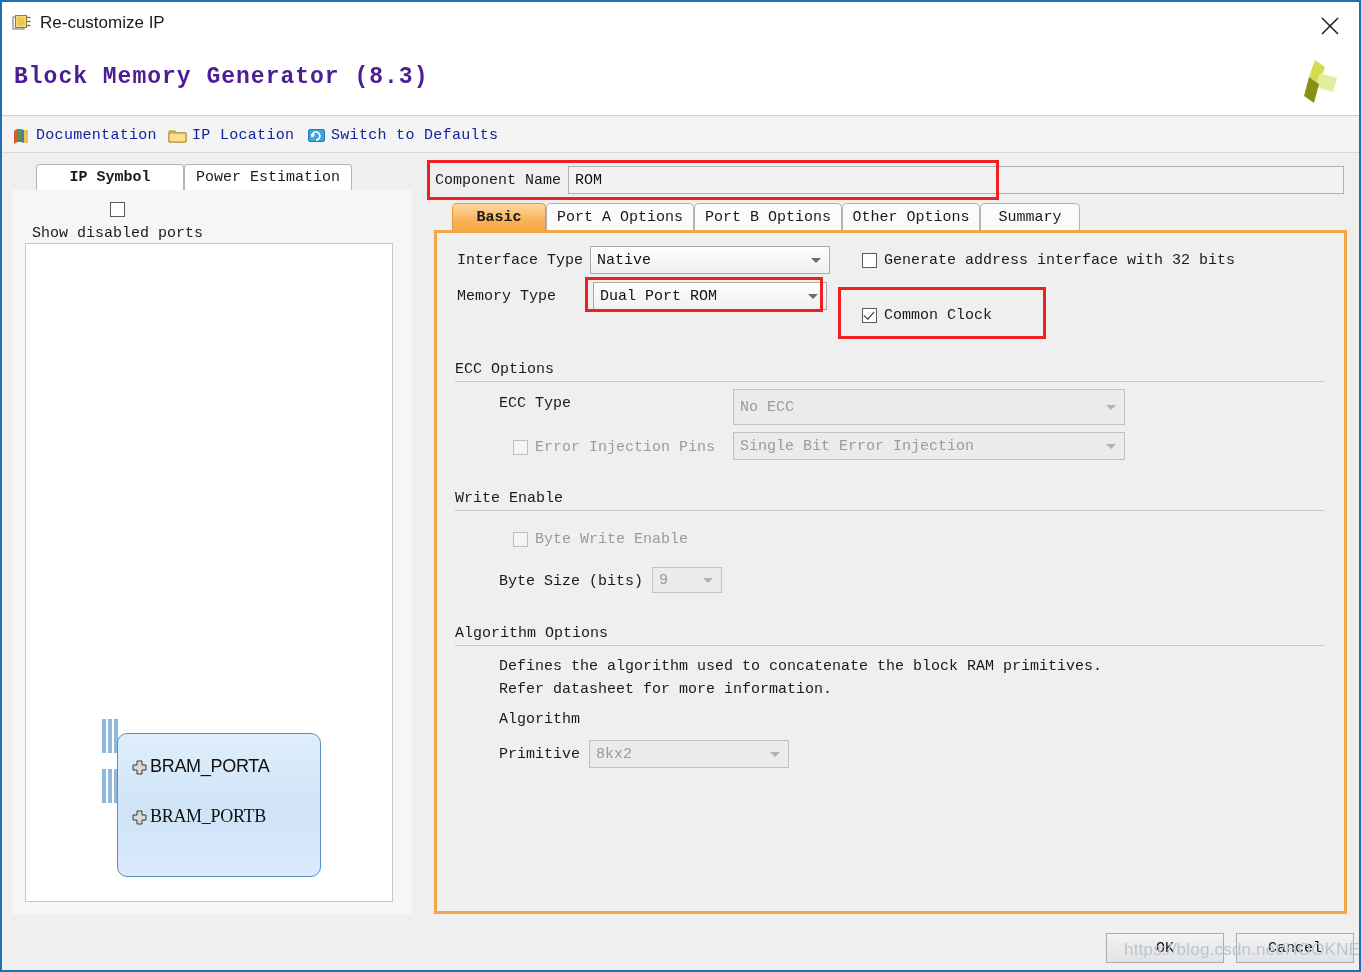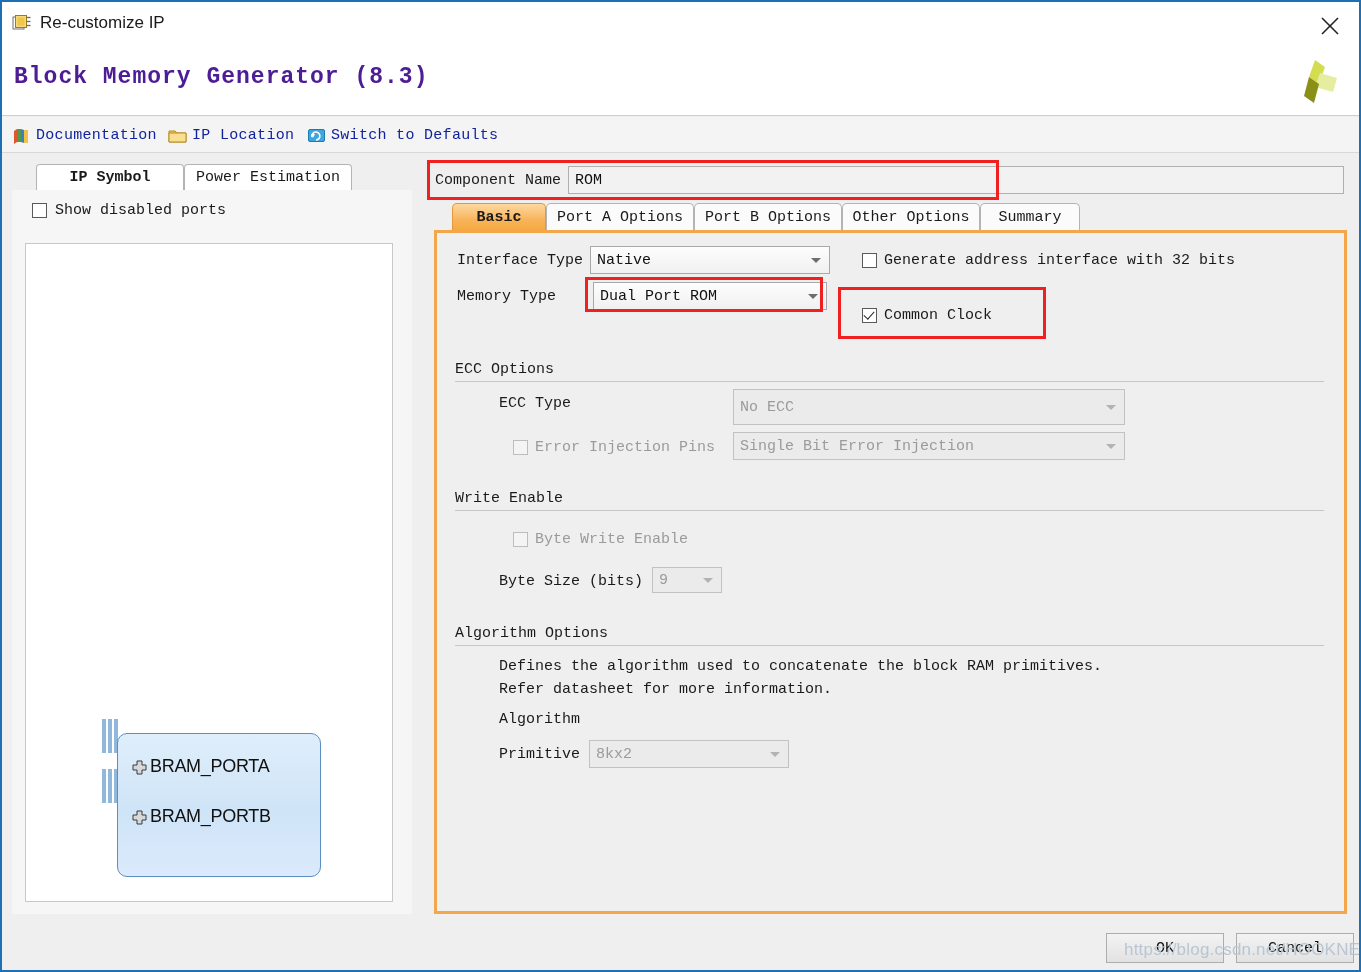--- a/index.html
+++ b/index.html
@@ -146,20 +146,21 @@
     background: #f6f6f6;
     box-sizing: border-box;
   }
   .show-ports-row {
     position: absolute;
     left: 20px; top: 12px;
     display: flex;
     align-items: center;
     gap: 8px;
     cursor: pointer;
+    flex-direction: column;
   }
   .symbol-canvas {
     position: absolute;
     left: 13px; top: 53px;
     width: 368px;
     height: 659px;
     background: #ffffff;
     border: 1px solid #c8c8c8;
     box-sizing: border-box;
   }
@@ -181,21 +182,21 @@
     display: flex;
     align-items: center;
     gap: 3px;
     font-family: "Liberation Sans", sans-serif;
     font-size: 18px;
     color: #101010;
     letter-spacing: -0.3px;
     white-space: nowrap;
   }
   .bram-row.r1 { top: 22px; }
-  .bram-row.r2 { top: 72px; }
+  .bram-row.r2 { top: 72px; font-family: Liberation Serif, serif; }
   .plus-ico {
     width: 15px; height: 15px;
     position: relative;
     flex: 0 0 auto;
   }
   .port-stub {
     position: absolute;
     width: 16px; height: 34px;
     background:
       linear-gradient(to right,

